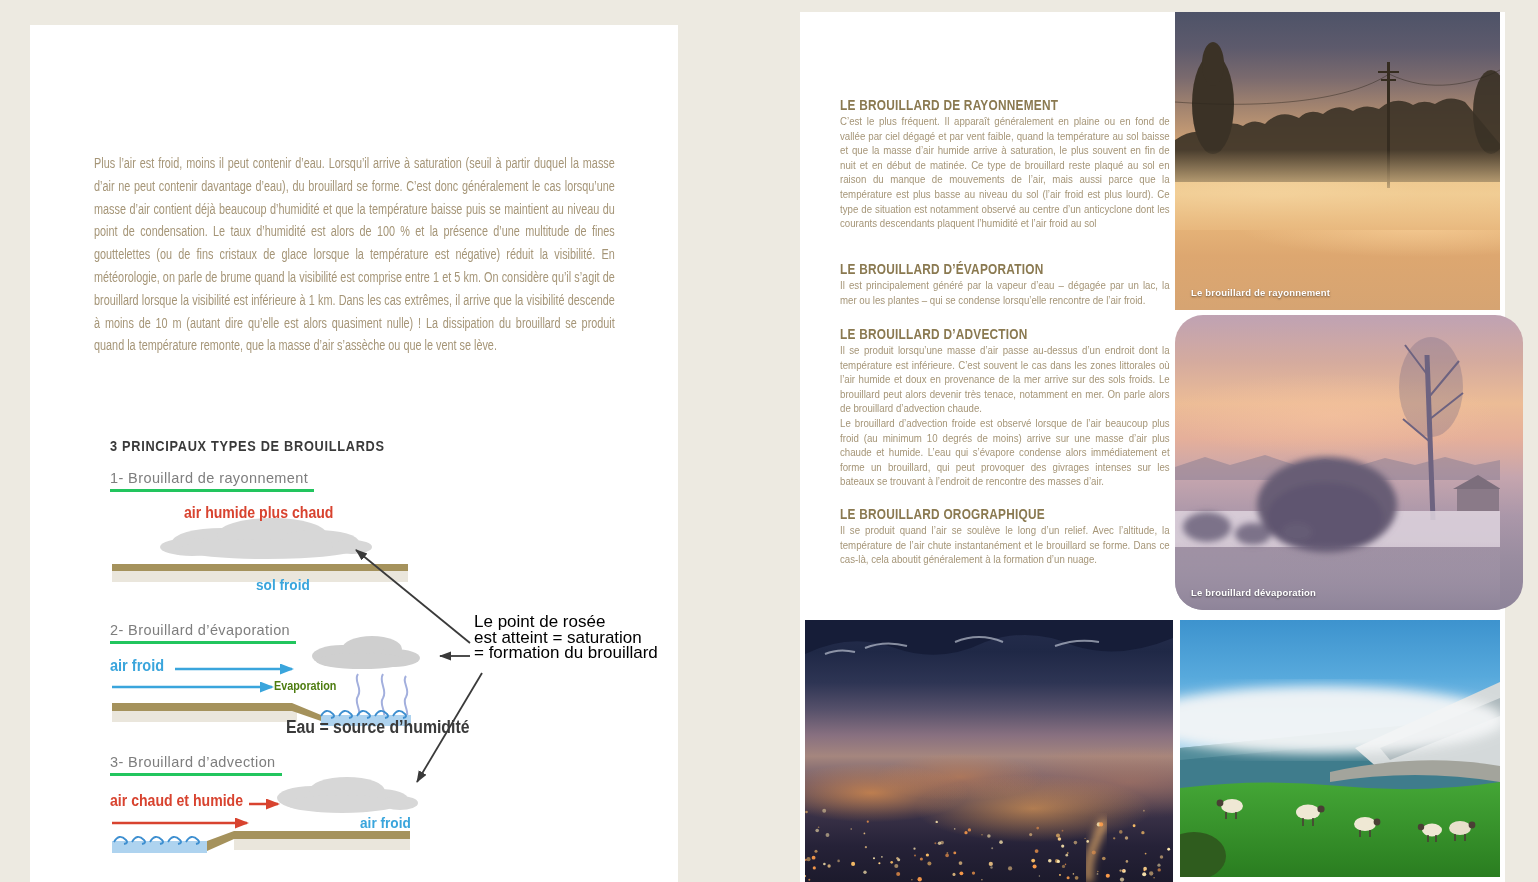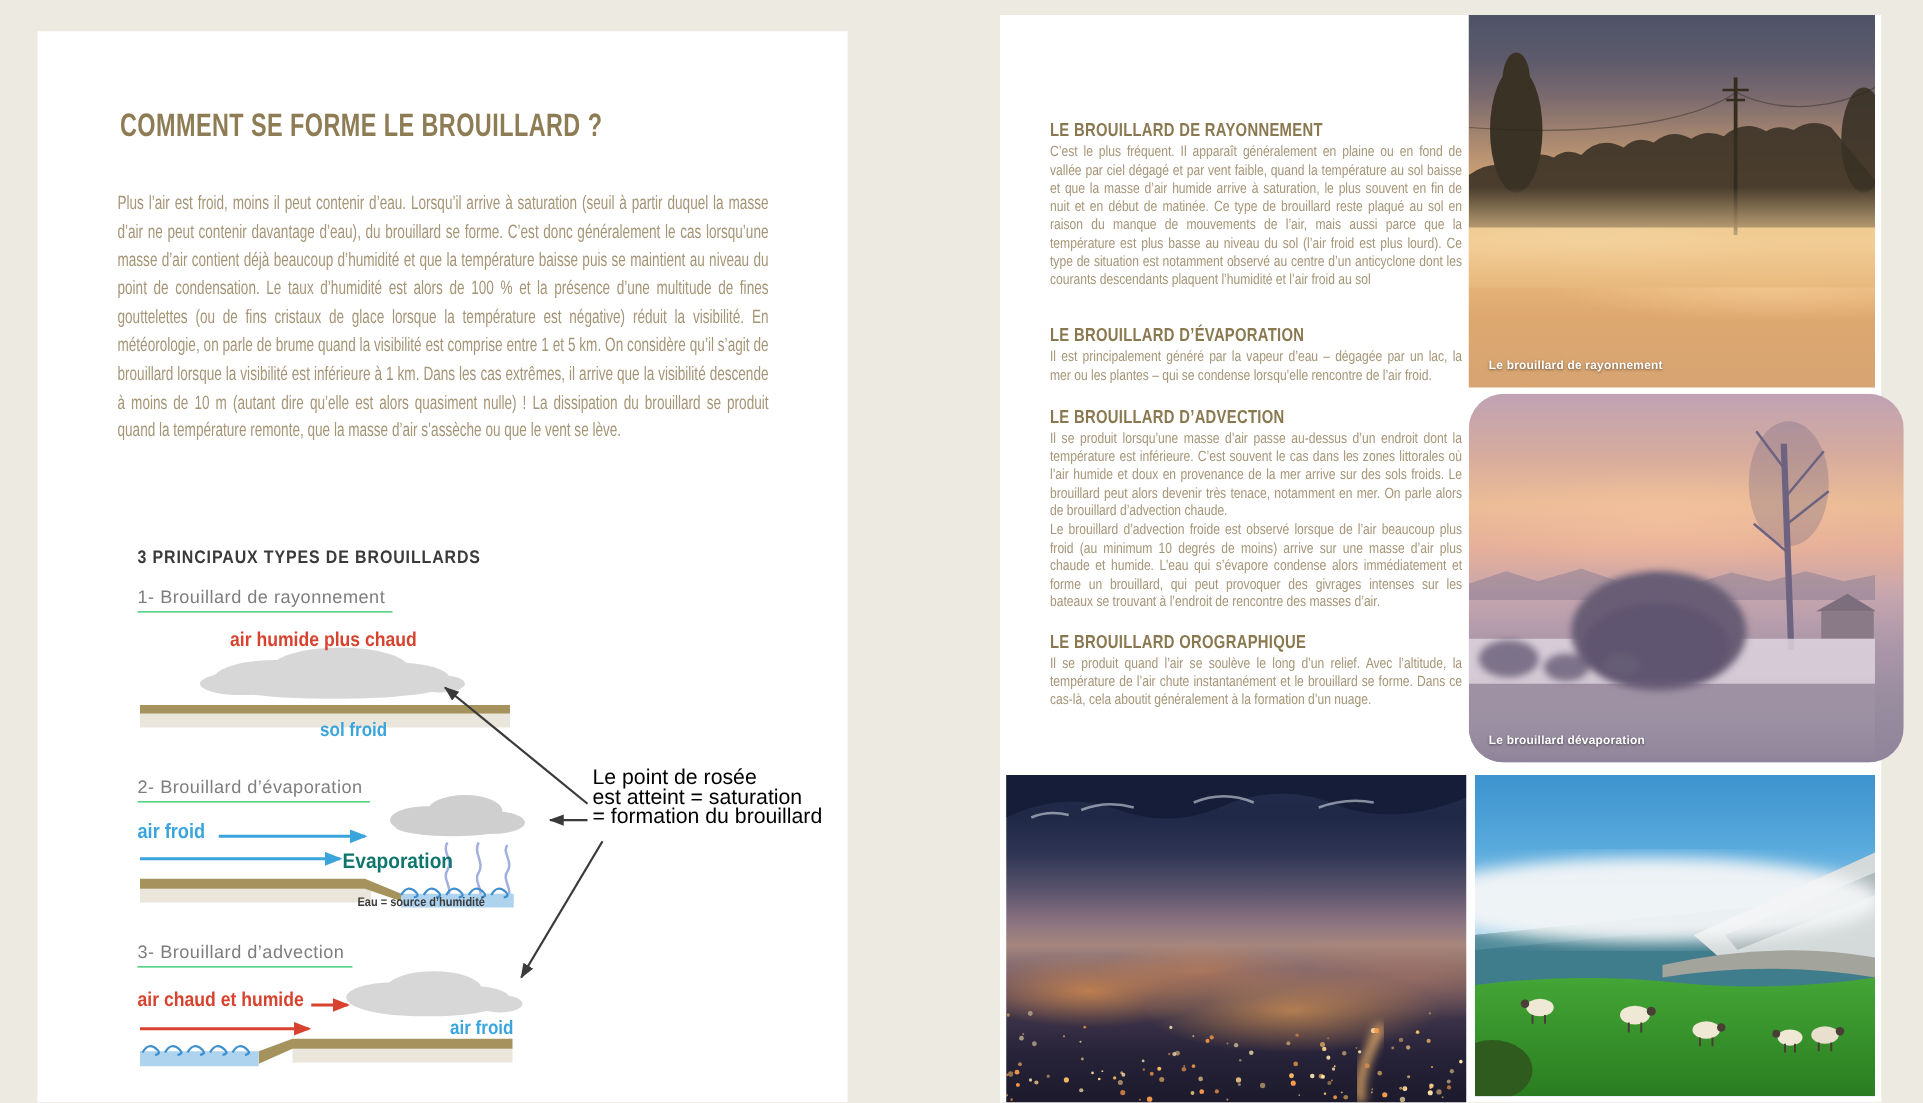--- a/index.html
+++ b/index.html
@@ -20,31 +20,31 @@
   .lp-title{position:absolute;left:66px;top:60px;margin:0;
     font-size:26px;font-weight:700;color:#8d7c54;letter-spacing:.5px;}
   .lp-intro{position:absolute;left:64px;top:127px;width:744px;
     transform:scaleX(.70);transform-origin:0 0;
     font-size:15.5px;line-height:22.8px;color:#a59577;text-align:justify;}
 
   .diagram{position:absolute;left:12px;top:405px;width:648px;height:452px;}
   .diagram svg{position:absolute;left:0;top:0;}
   .dlabel{position:absolute;white-space:nowrap;}
   .d-heading{left:68px;top:8px;font-size:14.5px;font-weight:700;color:#3a3a3a;letter-spacing:.8px;}
-  .d-sub{font-size:14.5px;color:#7e7e7e;letter-spacing:.4px;border-bottom:1px solid #22c55e;padding-bottom:3px;padding-right:6px;}
+  .d-sub{font-size:14.5px;color:#7e7e7e;letter-spacing:.4px;border-bottom:3px solid #22c55e;padding-bottom:3px;padding-right:6px;}
   .d-sub1{left:68px;top:40px;}
   .d-sub2{left:68px;top:192px;}
   .d-sub3{left:68px;top:324px;text-align:right;}
   .d-red{color:#d8432f;font-weight:700;font-size:16px;}
   .d-blue{color:#3aa5dc;font-weight:700;font-size:15.5px;}
   .d-warm1{left:142px;top:74px;}
   .d-cold1{left:186px;top:146px;margin-left:28px;}
   .d-cold2{left:68px;top:226px;font-size:16.5px;}
-  .d-evap{left:232px;top:249px;color:#0f766e;font-weight:700;font-size:17px;text-decoration:underline;}
-  .d-water-label{left:244px;top:287px;color:#3a3a3a;font-weight:600;font-size:10px;}
+  .d-evap{left:232px;top:249px;color:#4d7c0f;font-weight:700;font-size:12px;text-decoration:underline;}
+  .d-water-label{left:244px;top:287px;color:#3a3a3a;font-weight:600;font-size:18px;}
   .d-warm3{left:68px;top:362px;}
   .d-cold3{left:318px;top:384px;}
   .d-ann{left:432px;top:184px;color:#000000;font-weight:400;font-size:17px;line-height:15.5px;}
   .d-ann div{white-space:nowrap;}
 
   
   .rp-title{position:absolute;left:40px;top:36px;margin:0;
     font-size:27px;font-weight:700;color:#8d7c54;letter-spacing:.5px;}
   .rp-head{position:absolute;left:40px;margin:0;
     font-size:15px;font-weight:700;color:#8a7950;letter-spacing:.3px;}
@@ -80,23 +80,20 @@
       linear-gradient(180deg,#262e4d 0%,#1f2846 12%,#2e3554 24%,#55506a 34%,#887080 44%,#a5867e 52%,#6f5a68 62%,#3a3248 74%,#262238 86%,#1c1a2c 100%);}
   .photo-orographique{left:380px;top:608px;width:320px;height:257px;
     background:linear-gradient(180deg,#3d93ce 0%,#57a9dc 22%,#8ec6e8 42%,#a8d4ec 50%);}
 </style>
 </head>
 <body>
 
 <div class="canvas">
 
   <section class="page page-left">
-    <h1 class="lp-title">
-      <span class="cond" style="--sx:.72">COMMENT SE FORME LE BROUILLARD ?</span>
-    </h1>
 
     <div class="lp-intro">Plus l’air est froid, moins il peut contenir d’eau. Lorsqu’il arrive à saturation (seuil à partir duquel la masse d’air ne peut contenir davantage d’eau), du brouillard se forme. C’est donc généralement le cas lorsqu’une masse d’air contient déjà beaucoup d’humidité et que la température baisse puis se maintient au niveau du point de condensation. Le taux d’humidité est alors de 100 % et la présence d’une multitude de fines gouttelettes (ou de fins cristaux de glace lorsque la température est négative) réduit la visibilité. En météorologie, on parle de brume quand la visibilité est comprise entre 1 et 5 km. On considère qu’il s’agit de brouillard lorsque la visibilité est inférieure à 1 km. Dans les cas extrêmes, il arrive que la visibilité descende à moins de 10 m (autant dire qu’elle est alors quasiment nulle) ! La dissipation du brouillard se produit quand la température remonte, que la masse d’air s’assèche ou que le vent se lève.</div>
 
     <div class="diagram">
       <svg width="648" height="452" viewBox="0 0 648 452">
         <defs>
           <marker id="ah-dark" markerUnits="userSpaceOnUse" markerWidth="14" markerHeight="12" refX="11" refY="4.5" orient="auto">
             <path d="M0,0 L12,4.5 L0,9 Z" fill="#3a3a3a"></path>
           </marker>
           <marker id="ah-red" markerUnits="userSpaceOnUse" markerWidth="16" markerHeight="14" refX="12" refY="5.5" orient="auto">

